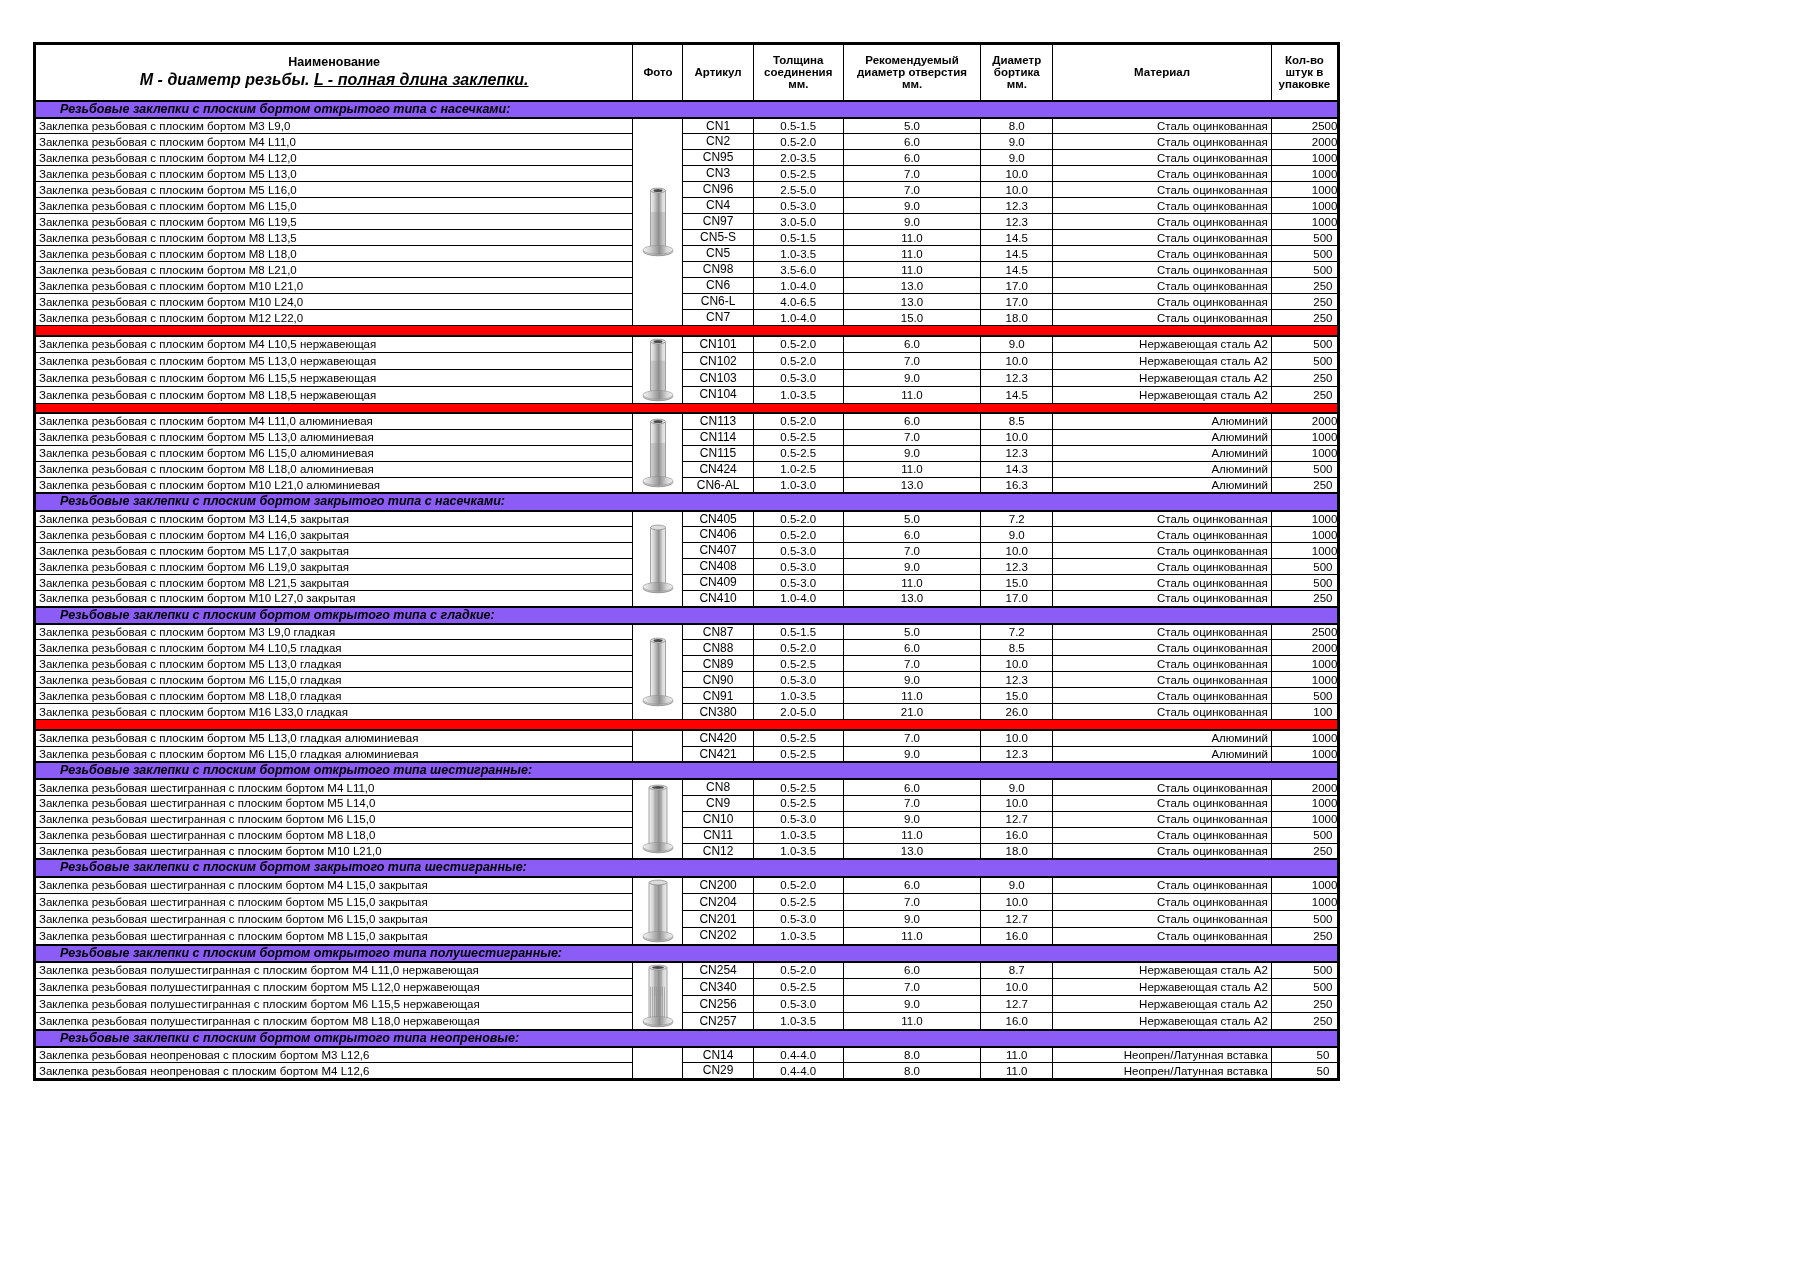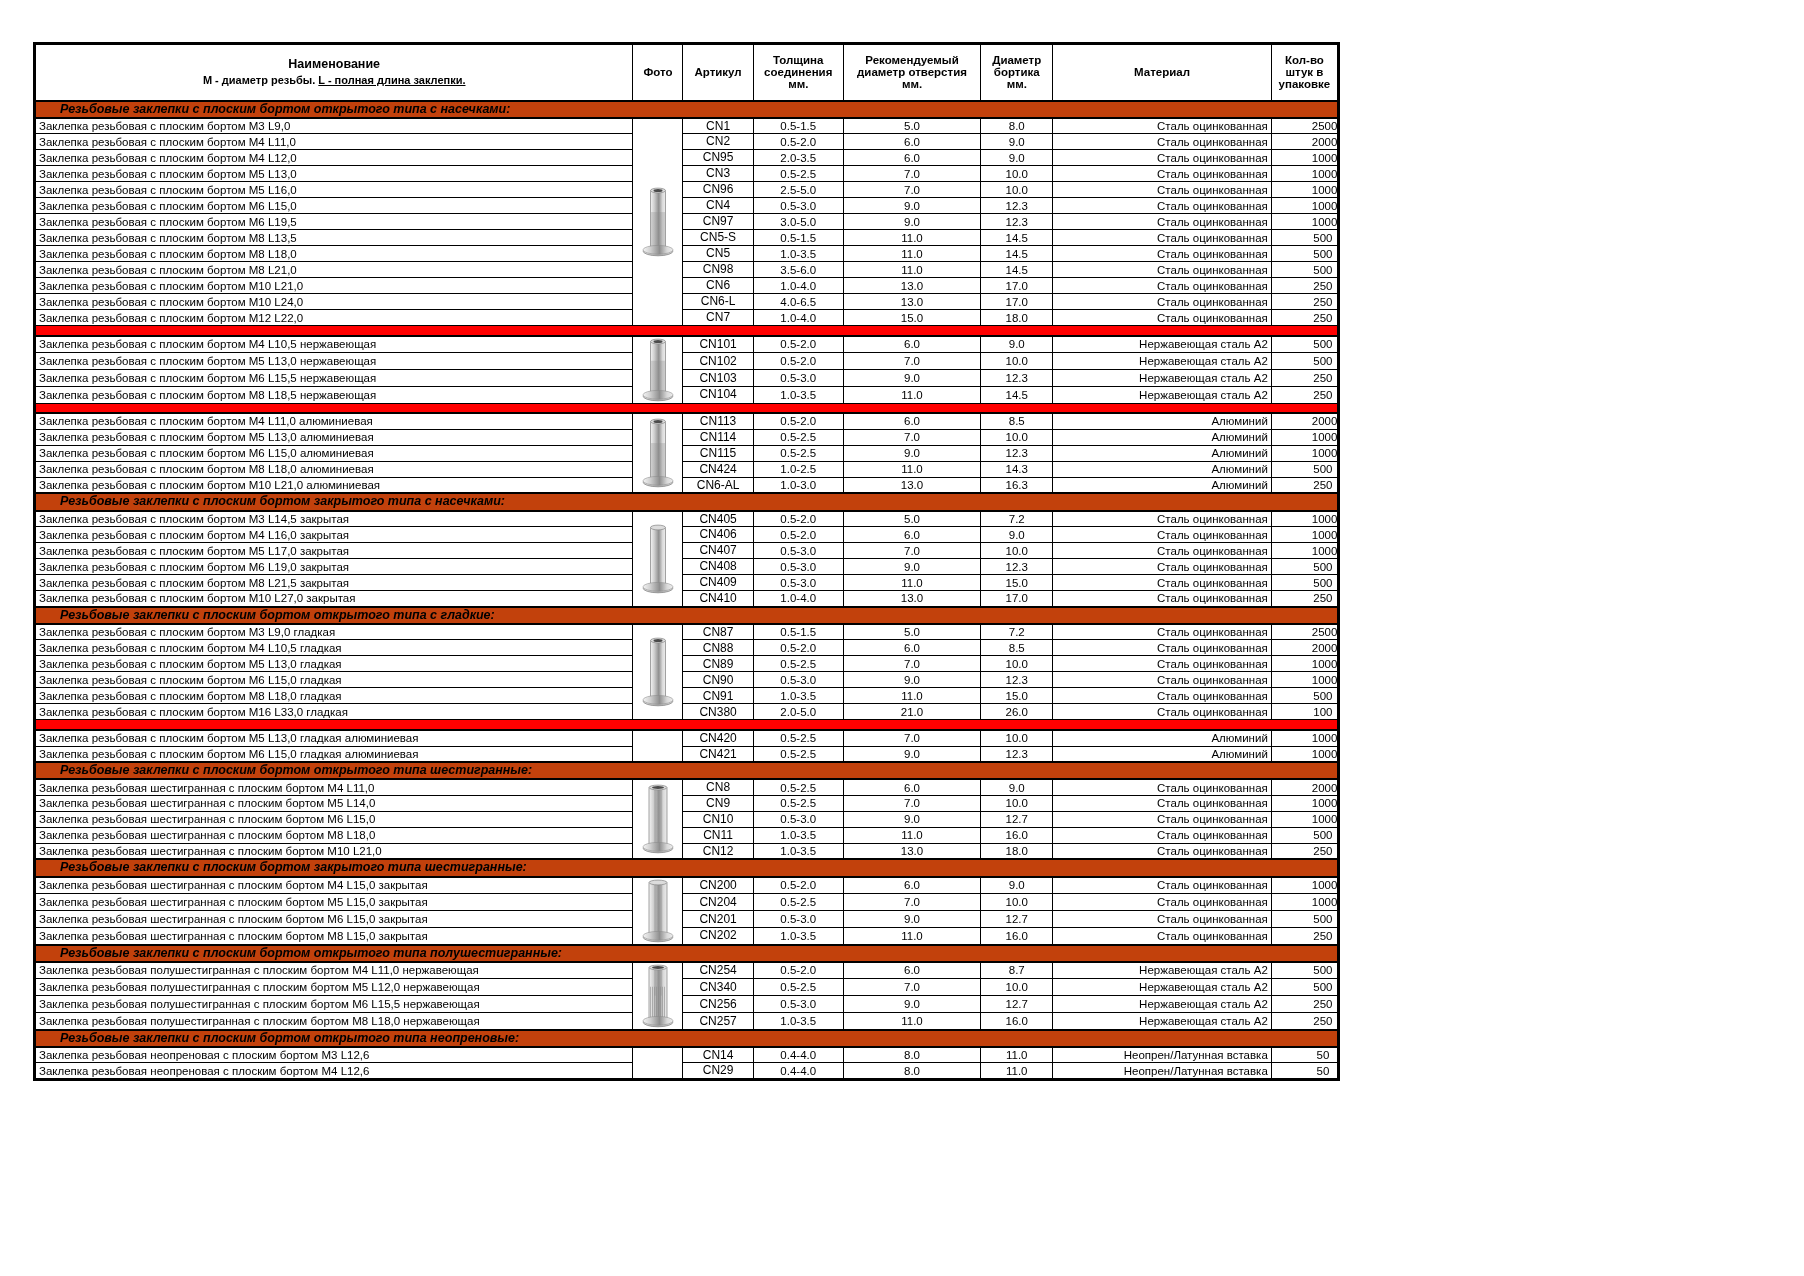--- a/index.html
+++ b/index.html
@@ -8,33 +8,33 @@
   table.catalog{
     position:absolute;left:33px;top:42px;
     border-collapse:collapse;table-layout:fixed;
     width:1307px;border:3px solid #000;
     font-size:11.5px;line-height:1.05;
   }
   td,th{border:1px solid #000;padding:1px 3px;overflow:hidden;white-space:nowrap;}
   thead th{border-bottom:2px solid #000;background:#fff;vertical-align:middle;text-align:center;font-weight:bold;}
   th.multi{white-space:pre-line;font-size:11.5px;}
   .nh1{font-size:12.5px;font-weight:bold;margin-bottom:3px;}
-  .nh2{font-size:11px;font-weight:bold;}
+  .nh2{font-size:16px;font-weight:bold;font-style:italic;}
   .nh2 .ul{text-decoration:underline;}
   tr.data-row{height:16px;margin-top:28px;}
   tr.data-row td{background:#fff;}
   td.name-cell{text-align:left;font-size:11.5px;}
   td.article-cell{text-align:center;font-size:12px;}
   td.num-cell{text-align:center;}
   td.material-cell{text-align:right;}
   td.qty-cell{text-align:center;padding-left:40px;}
   td.photo-cell{text-align:center;vertical-align:middle;padding:0;background:#fff;}
   tr.section-row{height:17px;}
   tr.section-row td{
-    background:#c2410c;font-style:italic;font-weight:bold;font-size:12.5px;
+    background:#8b5cf6;font-style:italic;font-weight:bold;font-size:12.5px;
     padding-left:24px;border-top:2px solid #000;border-bottom:2px solid #000;text-align:left;
   }
   tr.sep-row{height:10px;}
   tr.sep-row td{background:#ff0000;border-top:1px solid #000;border-bottom:1px solid #000;padding:0;}
   tr.blk-first td{border-top:2px solid #000;}
   svg.rivet{display:block;margin:0 auto;}
   .hidden-defs{position:absolute;width:0;height:0;overflow:hidden;}
 </style>
 </head>
 <body>

